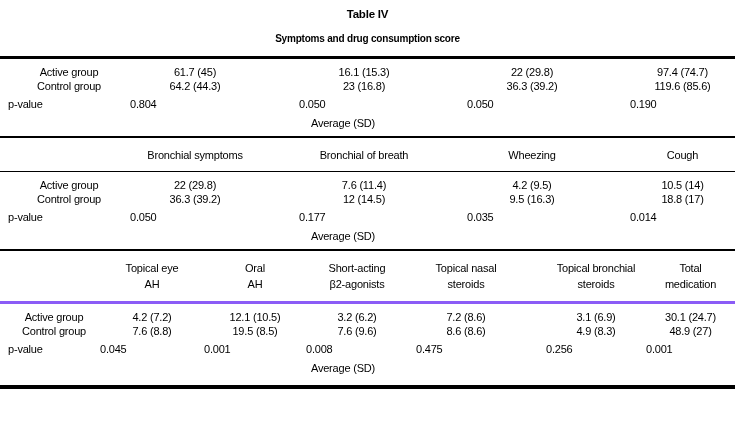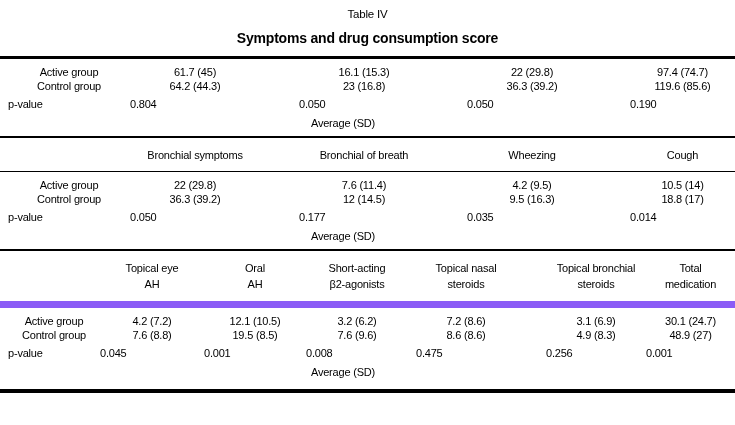--- a/index.html
+++ b/index.html
@@ -2,30 +2,30 @@
 <html><head>
 <meta charset="utf-8">
 <style>
   html,body { margin:0; padding:0; background:#ffffff; }
   .page {
     position:relative; width:735px; height:425px; background:#ffffff;
     color:#000; font-family:"Liberation Sans", sans-serif; font-size:11px;
     letter-spacing:-0.2px; overflow:hidden;
   }
   .titleblock { padding-top:8px; text-align:center; }
-  .t1 { font-weight:normal; font-size:11.5px; line-height:13px;text-align:center; }
-  .t2 { font-weight:bold; font-size:14px; line-height:13px; margin-top:11px; }
+  .t1 { font-weight:bold; font-size:11.5px; line-height:13px;text-align:center; }
+  .t2 { font-weight:bold; font-size:10px; line-height:13px; margin-top:11px; }
   .rule { background:#000; width:735px; }
   .rule-top    { height:3px; margin-top:11px; }
   .rule-div    { height:2px; }
   .rule-bottom { height:4px; }
   table.grid { border-collapse:collapse; table-layout:fixed; width:735px; }
   table.grid td { padding:0; overflow:visible; white-space:nowrap; }
   tr.hrow td { height:33px; vertical-align:middle; border-bottom:1px solid #000; text-align:center; }
-  tr.hrow3 td { height:50px; vertical-align:middle; border-bottom:7px solid #8b5cf6; text-align:center; }
+  tr.hrow3 td { height:50px; vertical-align:middle; border-bottom:3px solid #8b5cf6; text-align:center; }
   tr.hrow td.lbl, tr.hrow3 td.lbl { text-align:left; }
   .hl { line-height:16px; }
   tr.gaprow td { height:6px; border:none; }
   tr.drow td { height:14px; vertical-align:middle; text-align:center; }
   tr.prow td { height:17px; vertical-align:bottom; text-align:left; padding-bottom:2px; }
   td.lbl { text-align:center; padding-left:8px !important; }
   .avg { width:200px; margin:3px 0 5px 175px; height:16px; line-height:16px; text-align:right; }
   .avg-last { margin-bottom:9px; }
 </style>
 </head>

